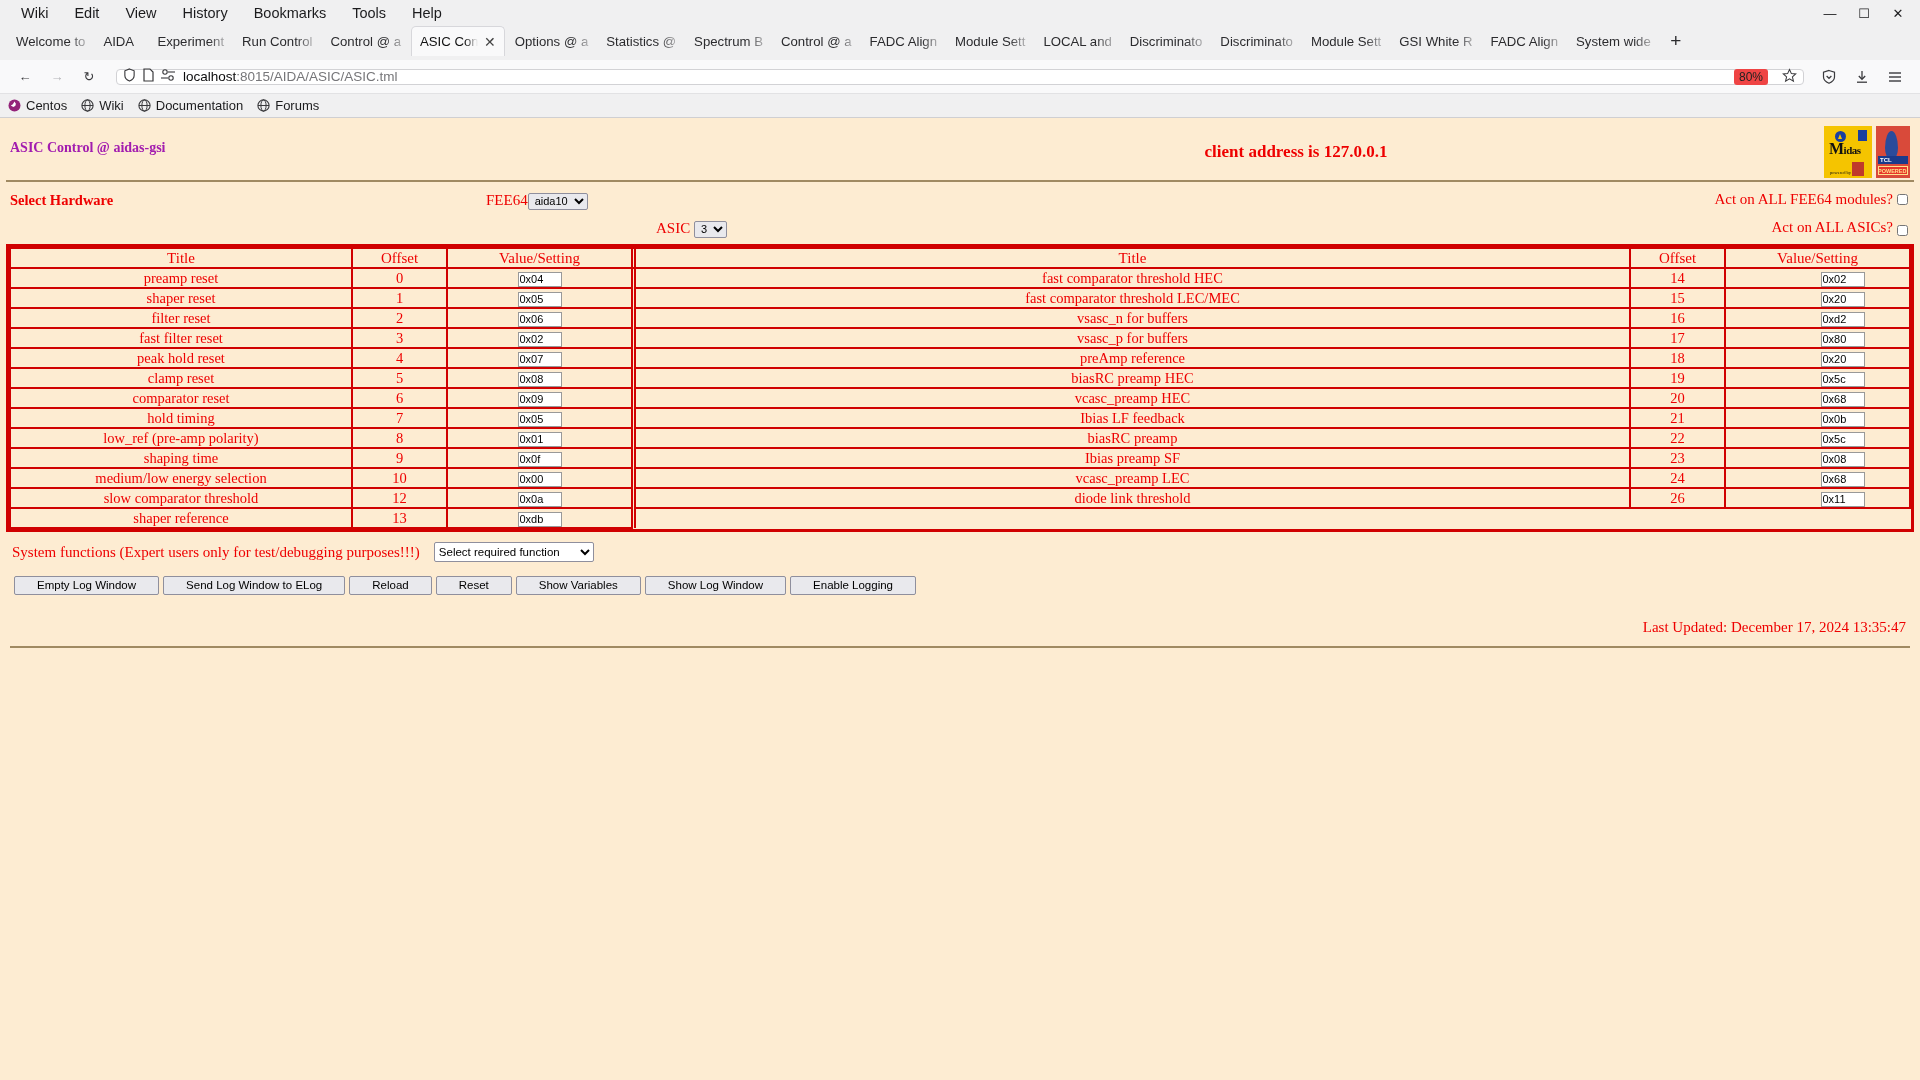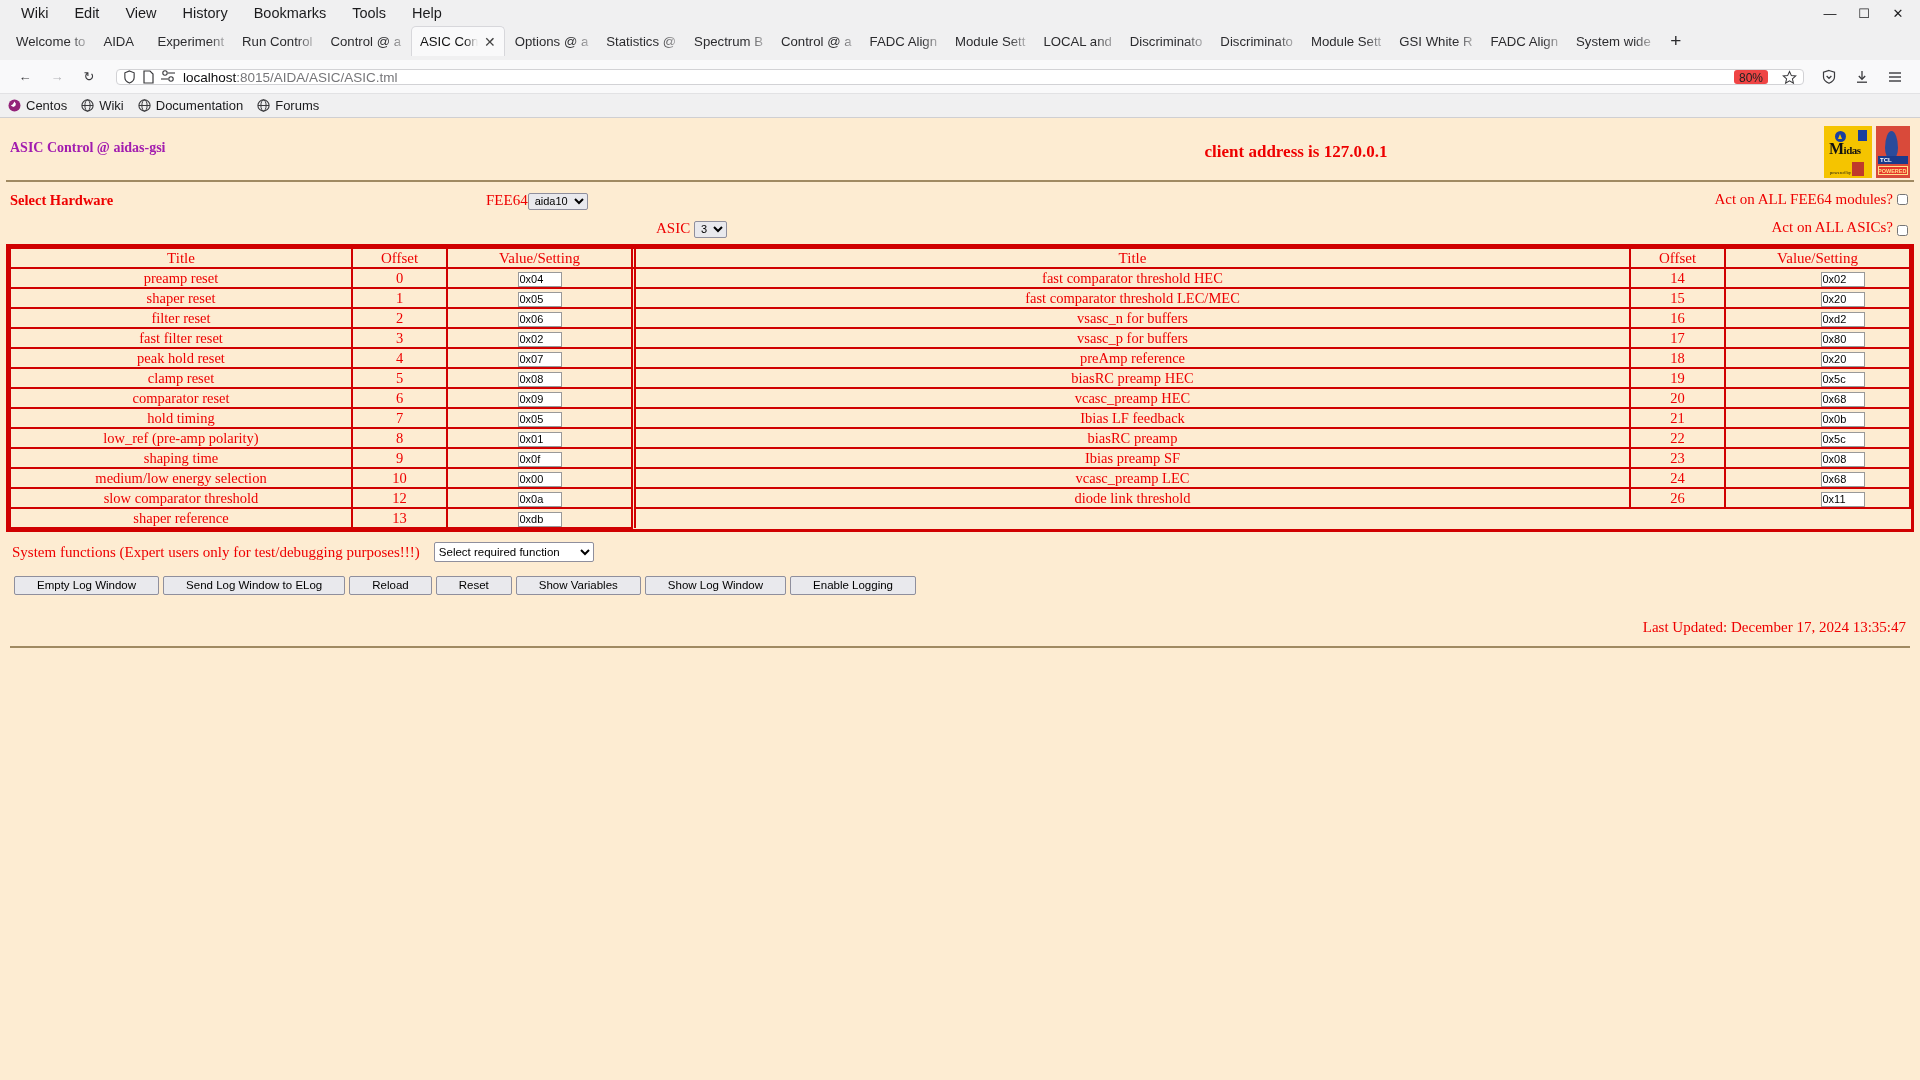--- a/index.html
+++ b/index.html
@@ -60,21 +60,21 @@
   .navbar {
     height:34px; display:flex; align-items:center;
     background:#f9f9fa; padding:0 10px; gap:2px;
     border-bottom:1px solid #e2e2e4;
   }
   .navbtn { width:30px; height:28px; display:flex; align-items:center; justify-content:center; color:#3a3a3d; }
   .navbtn.dim { color:#b5b5b8; }
   .urlbar {
     flex:1; height:16px; margin:0 8px 0 10px;
     background:#fff; border:1px solid #d2d2d5; border-radius:4px;
-    display:flex; padding:0 6px; gap:7px;
+    display:flex; align-items:center; padding:0 6px; gap:7px;
   }
   .urltext { font-size:13.5px; color:#1b1b1d; flex:1; white-space:nowrap; overflow:hidden; }
   .urltext .host { color:#0c0c0d; }
   .urltext .path { color:#767679; }
   .zoombadge { background:#ef4444; color:#222; font-size:12px; border-radius:3px; padding:1px 5px; }
   .staricon { color:#3a3a3d; font-size:14px; margin-left:7px; }
   .navright { display:flex; align-items:center; gap:3px; }
 
   .bookmarks {
     height:24px; display:flex; align-items:center;

